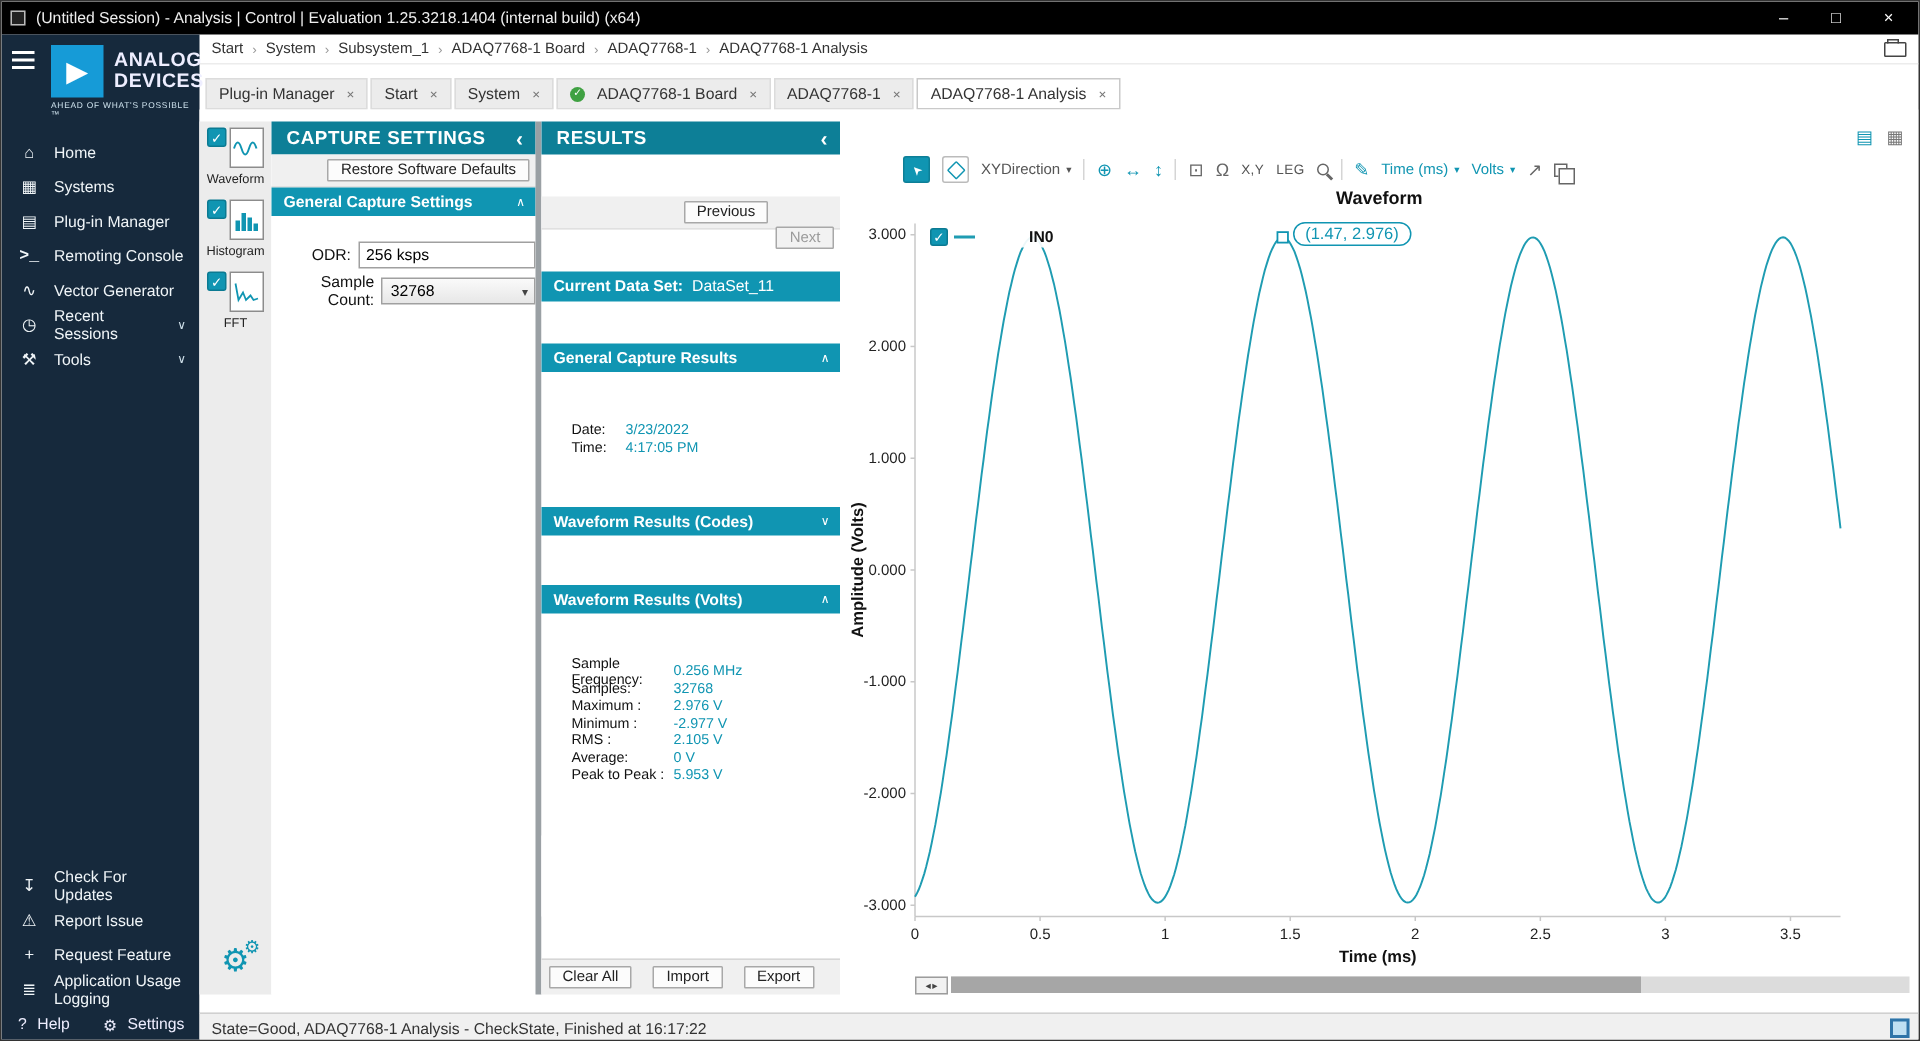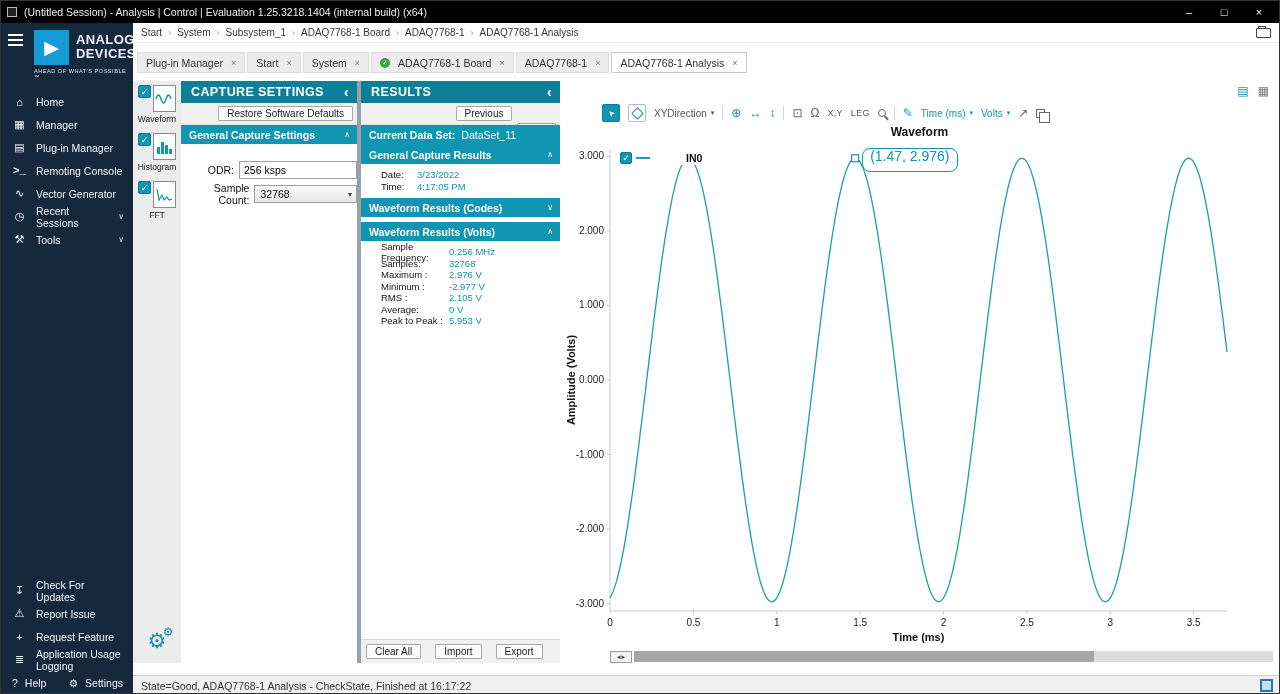--- a/index.html
+++ b/index.html
@@ -51,21 +51,21 @@
   .tool .row{display:flex;align-items:flex-start;gap:2px;}
   .cb{width:13px;height:13px;background:var(--accent);border:1px solid #0b7a92;border-radius:2px;color:#fff;font-size:9px;line-height:12px;text-align:center;flex:none;}
   .tool-card{width:23px;height:27px;background:#fff;border:1px solid #8c8c8c;display:flex;align-items:center;justify-content:center;}
   .tool .lab{font-size:8.5px;color:#222;margin-top:2px;}
   .strip-gears{margin-top:auto;margin-bottom:10px;position:relative;color:var(--accent);}
   .strip-gears .g1{font-size:21px;}
   .strip-gears .g2{font-size:12px;position:absolute;right:-7px;top:-4px;}
   
   .panel{display:flex;flex-direction:column;background:#fff;}
   .panel.capture{width:176px;flex:none;}
-  .panel.results{width:199px;flex:none;}
+  .panel.results{width:199px;flex:none;gap:28px;}
   .phead{height:22px;background:var(--accent-dark);color:#fff;display:flex;align-items:center;justify-content:space-between;padding:0 8px 0 10px;font-size:12.5px;font-weight:bold;letter-spacing:.4px;}
   .phead .col{font-size:14px;font-weight:bold;}
   .subbar{height:22px;background:#f0f0f0;display:flex;align-items:center;justify-content:flex-end;gap:5px;padding:0 4px;border-bottom:1px solid #e0e0e0;}
   .btn{background:#fcfcfc;border:1px solid #a8a8a8;font-size:10px;padding:1px 8px;color:#222;border-radius:1px;}
   .btn.disabled{color:#9b9b9b;background:#f2f2f2;margin-top:34px;}
   .section{height:19px;background:var(--accent);color:#fff;display:flex;align-items:center;justify-content:space-between;padding:0 7px 0 8px;font-size:10.5px;font-weight:bold;}
   .section .ch{font-size:8px;font-weight:normal;}
   .pbody{flex:1;background:#fff;overflow:hidden;}
   .pfoot{height:24px;background:#f0f0f0;border-top:1px solid #d6d6d6;display:flex;align-items:center;justify-content:flex-end;gap:5px;padding:0 5px;}
   .pfoot.spread{justify-content:flex-start;gap:14px;}
@@ -107,21 +107,21 @@
   .mag::after{content:'';position:absolute;width:5px;height:1.5px;background:#666;transform:rotate(45deg);right:-4px;bottom:-2px;}
   .dup{width:9px;height:9px;border:1px solid #666;position:relative;}
   .dup::after{content:'';position:absolute;width:9px;height:9px;border:1px solid #666;left:2px;top:2px;background:#fff;}
   .chart-title{height:16px;text-align:center;font-size:12px;font-weight:bold;color:#111;}
   .plot-wrap{flex:1;position:relative;min-height:0;}
   .plot-wrap svg{position:absolute;left:0;top:0;}
   .legend{position:absolute;display:flex;align-items:center;gap:4px;background:rgba(255,255,255,.92);padding:1px 4px;z-index:2;}
   .legend .cb{width:12px;height:12px;line-height:11px;}
   .legend .line{width:14px;height:2px;background:var(--wave);}
   .legend .name{font-size:10.5px;font-weight:bold;color:#111;padding-left:32px;}
-  .cursor-tip{position:absolute;border:1px solid var(--accent);border-radius:8px;background:#fff;color:var(--accent);font-size:14px;line-height:14px;height:24px;padding:0 7px;white-space:nowrap;z-index:3;}
+  .cursor-tip{position:absolute;border:1px solid var(--accent);border-radius:8px;background:#fff;color:var(--accent);font-size:11px;line-height:14px;height:16px;padding:0 7px;white-space:nowrap;z-index:3;}
   .scrollrow{height:13px;display:flex;align-items:center;margin:3px 2px 0 46px;gap:2px;}
   .scrollbtn{width:22px;height:12px;border:1px solid #9c9c9c;background:#f2f2f2;font-size:7px;color:#444;display:flex;align-items:center;justify-content:center;gap:1px;}
   .scrolltrack{flex:1;height:11px;background:#dcdcdc;position:relative;}
   .scrollthumb{position:absolute;left:0;top:0;height:11px;width:72%;background:#a6a6a6;}
   
   .statusbar{height:20px;background:#f0f0f0;border-top:1px solid #d0d0d0;display:flex;align-items:center;font-size:10.5px;color:#333;padding:0 6px 0 8px;}
   .statusbar .spacer{flex:1;}
   .layout-ic{width:13px;height:13px;border:2px solid #2e74a8;background:#bfe0f2;}
 </style>
 </head>
@@ -149,21 +149,21 @@
         </div>
       </div>
       <div class="tagline">AHEAD OF WHAT'S POSSIBLE ™</div>
 
       <div class="side-item">
         <span class="ic">⌂</span>
         <span>Home</span>
       </div>
       <div class="side-item">
         <span class="ic">▦</span>
-        <span>Manager</span>
+        <span>Systems</span>
       </div>
       <div class="side-item">
         <span class="ic">▤</span>
         <span>Plug-in Manager</span>
       </div>
       <div class="side-item">
         <span class="ic mono">&gt;_</span>
         <span>Remoting Console</span>
       </div>
       <div class="side-item">

